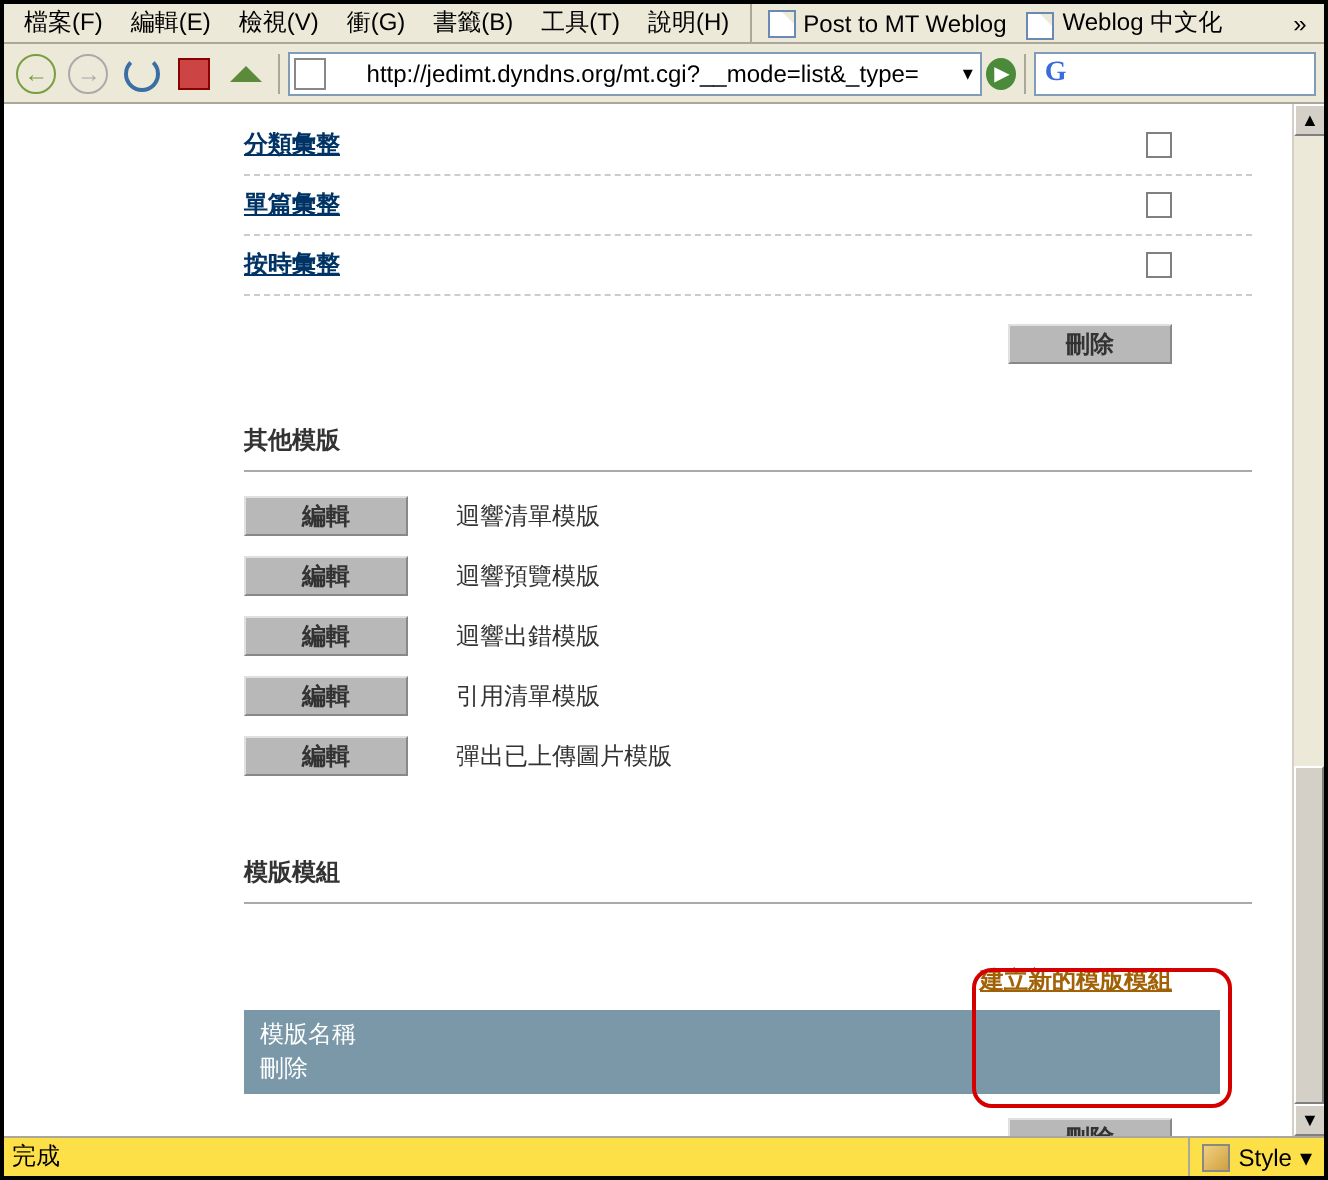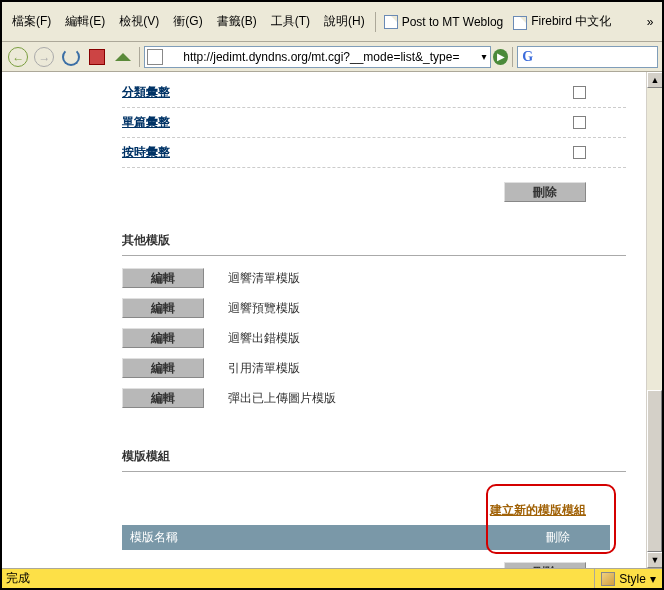--- a/index.html
+++ b/index.html
@@ -40,21 +40,21 @@
     border: 1px solid #fff;
     border-right-color: #404040;
     border-bottom-color: #404040;
     margin-left: 2px;
     font-size: 10px;
     display: flex; align-items: center; justify-content: center;
     color: #000;
     font-family: Arial, sans-serif;
   }
   .menubar {
-    height: 40px;
+    height: 20px;
     background: #ece9d8;
     display: flex;
     align-items: center;
     padding: 0 4px;
     border-bottom: 1px solid #aca899;
     gap: 2px;
   }
   .menu-item {
     padding: 2px 6px;
     white-space: nowrap;
@@ -261,20 +261,21 @@
     text-decoration: underline;
     font-weight: bold;
   }
   .header-bar {
     background: #7a98a8;
     color: #fff;
     display: flex;
     padding: 4px 8px;
     font-size: 12px;
     margin-right: 16px;
+    flex-direction: column;
   }
   .header-bar .col1 { flex: 1; }
   .header-bar .col2 { margin-right: 32px; }
   .highlight-box {
     position: absolute;
     border: 2px solid #d40000;
     border-radius: 10px;
     pointer-events: none;
   }
   .statusbar {
@@ -317,21 +318,21 @@
     <div class="menu-item">書籤(B)</div>
     <div class="menu-item">工具(T)</div>
     <div class="menu-item">說明(H)</div>
     <div class="sep"></div>
     <div class="bookmark-item">
       <div class="page-icon"></div>
       <span>Post to MT Weblog</span>
     </div>
     <div class="bookmark-item">
       <div class="page-icon"></div>
-      <span>Firebird 中文化</span>
+      <span>Weblog 中文化</span>
     </div>
     <div style="flex:1"></div>
     <div class="chevron">»</div>
   </div>
 
   <div class="toolbar">
     <div class="tb-btn">
       <div class="nav-circle">←</div>
     </div>
     <div class="tb-btn">

